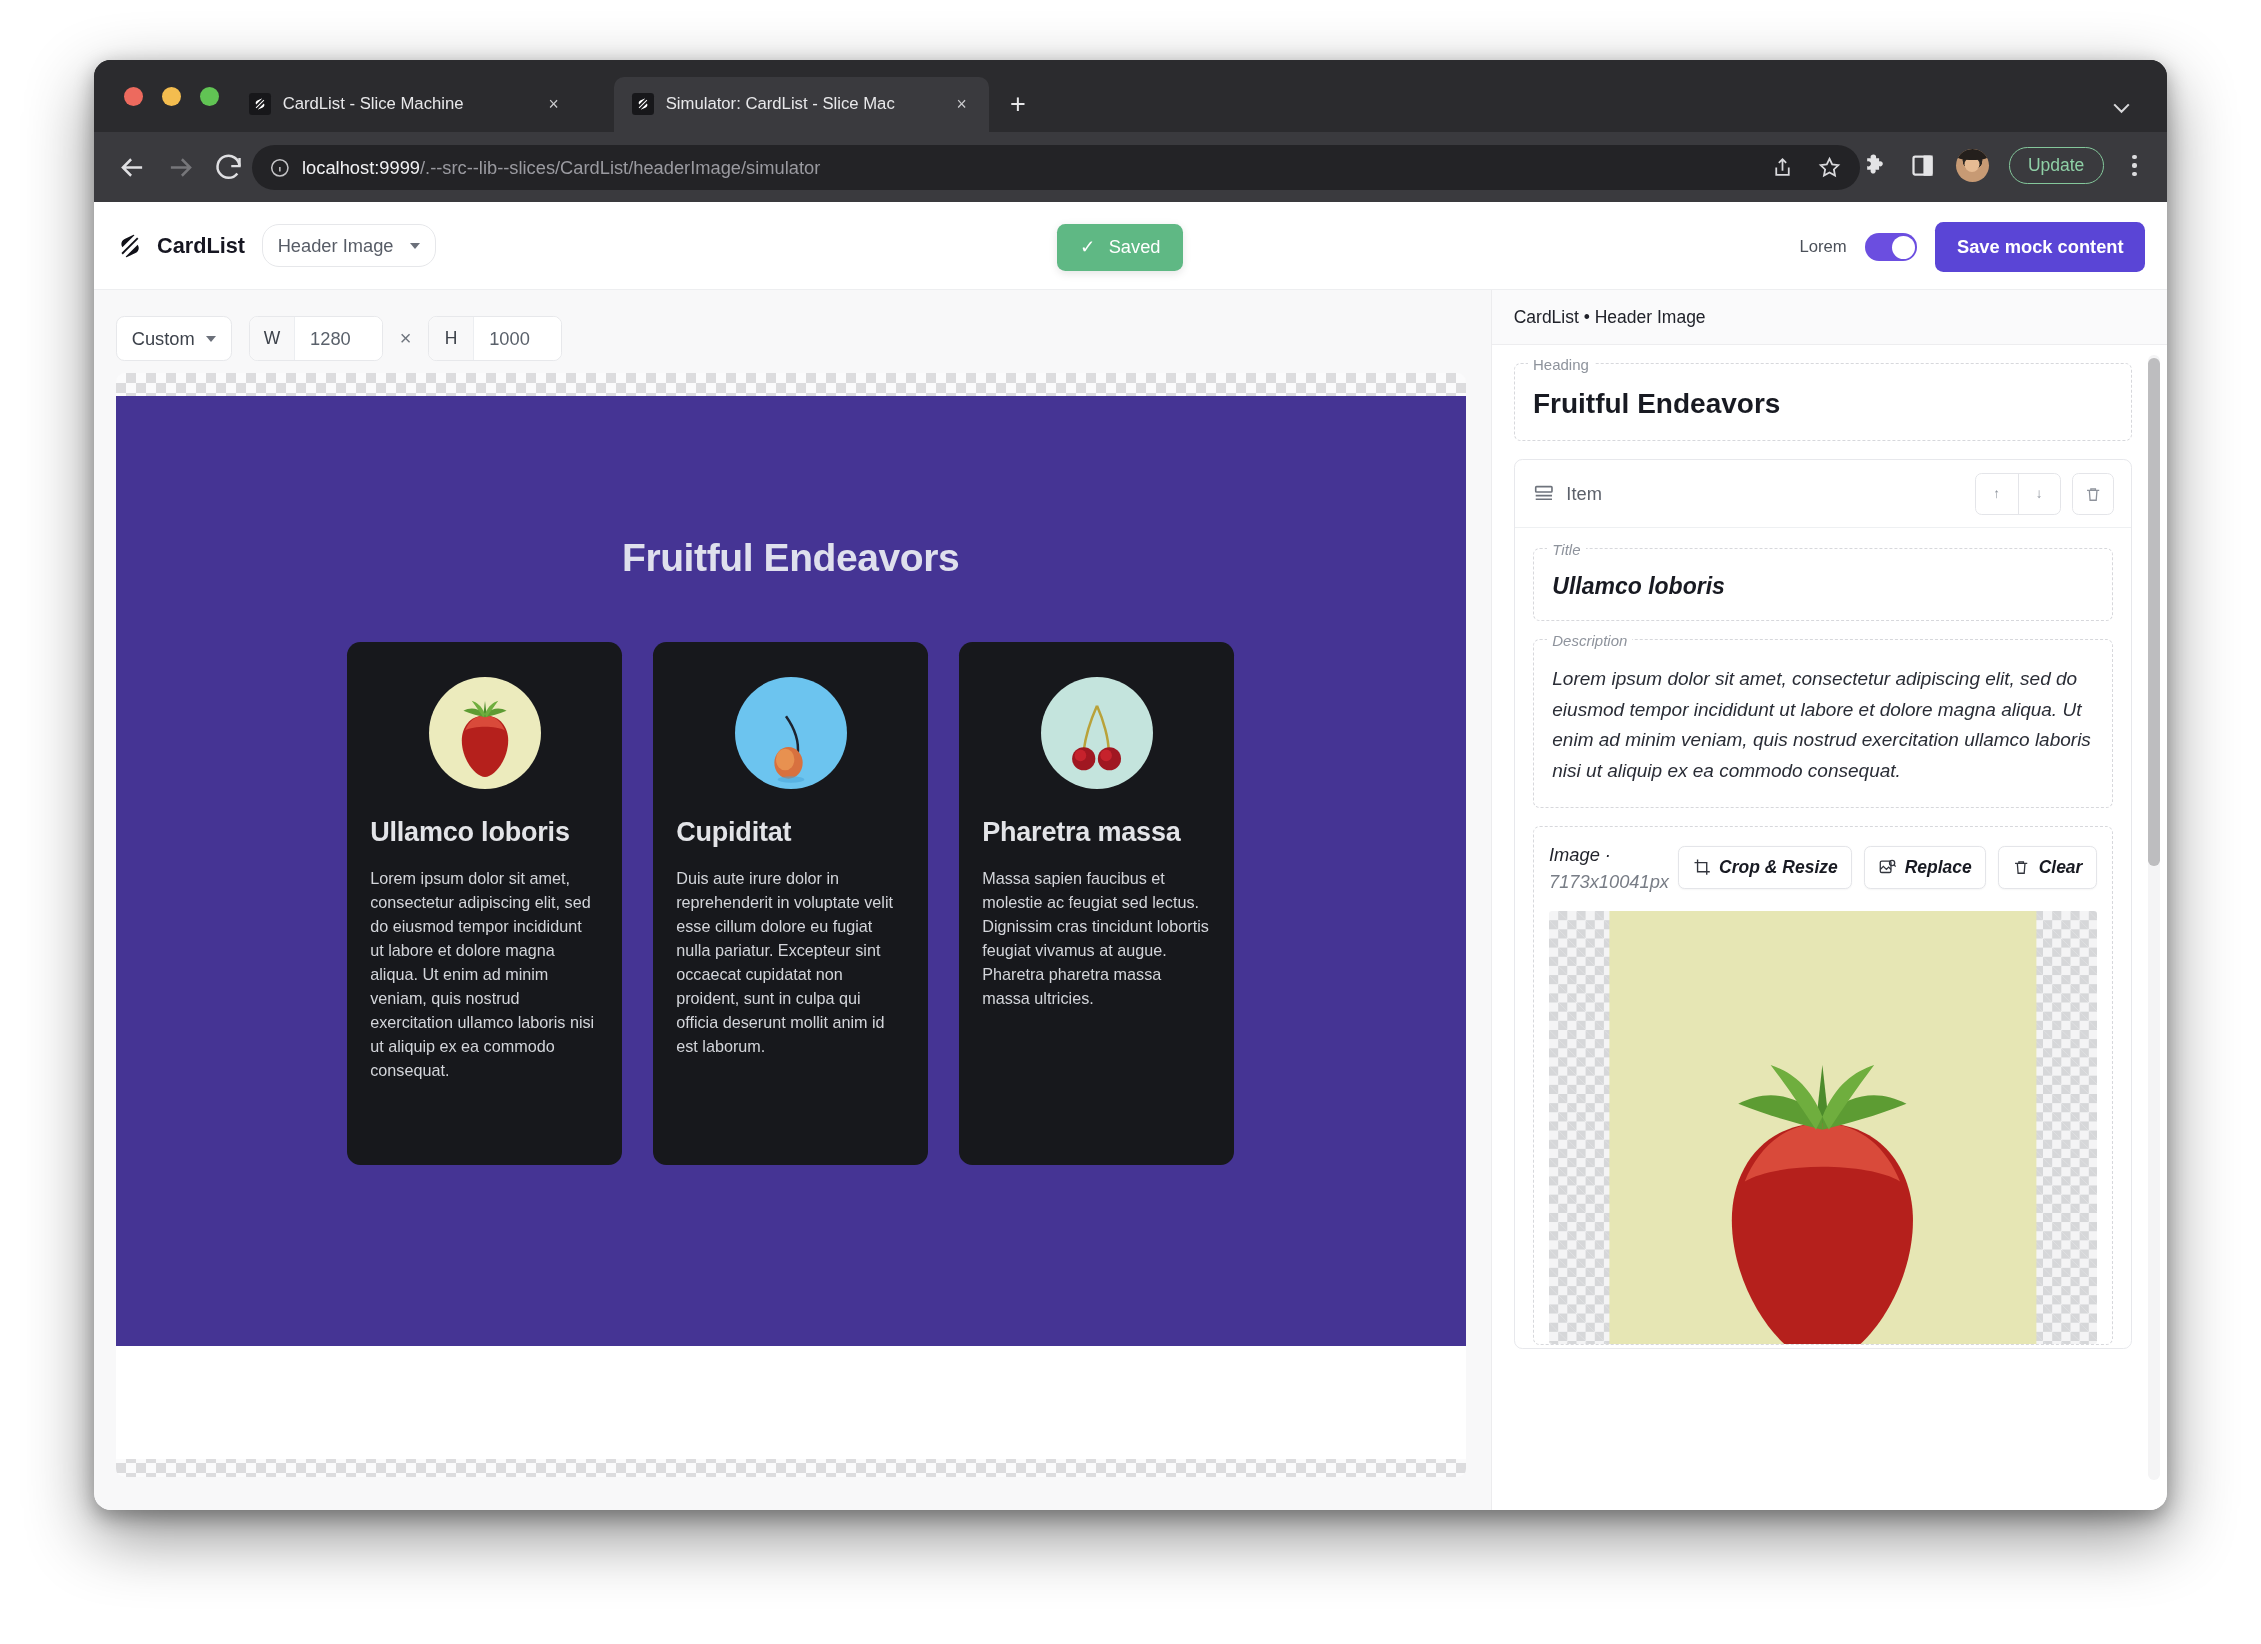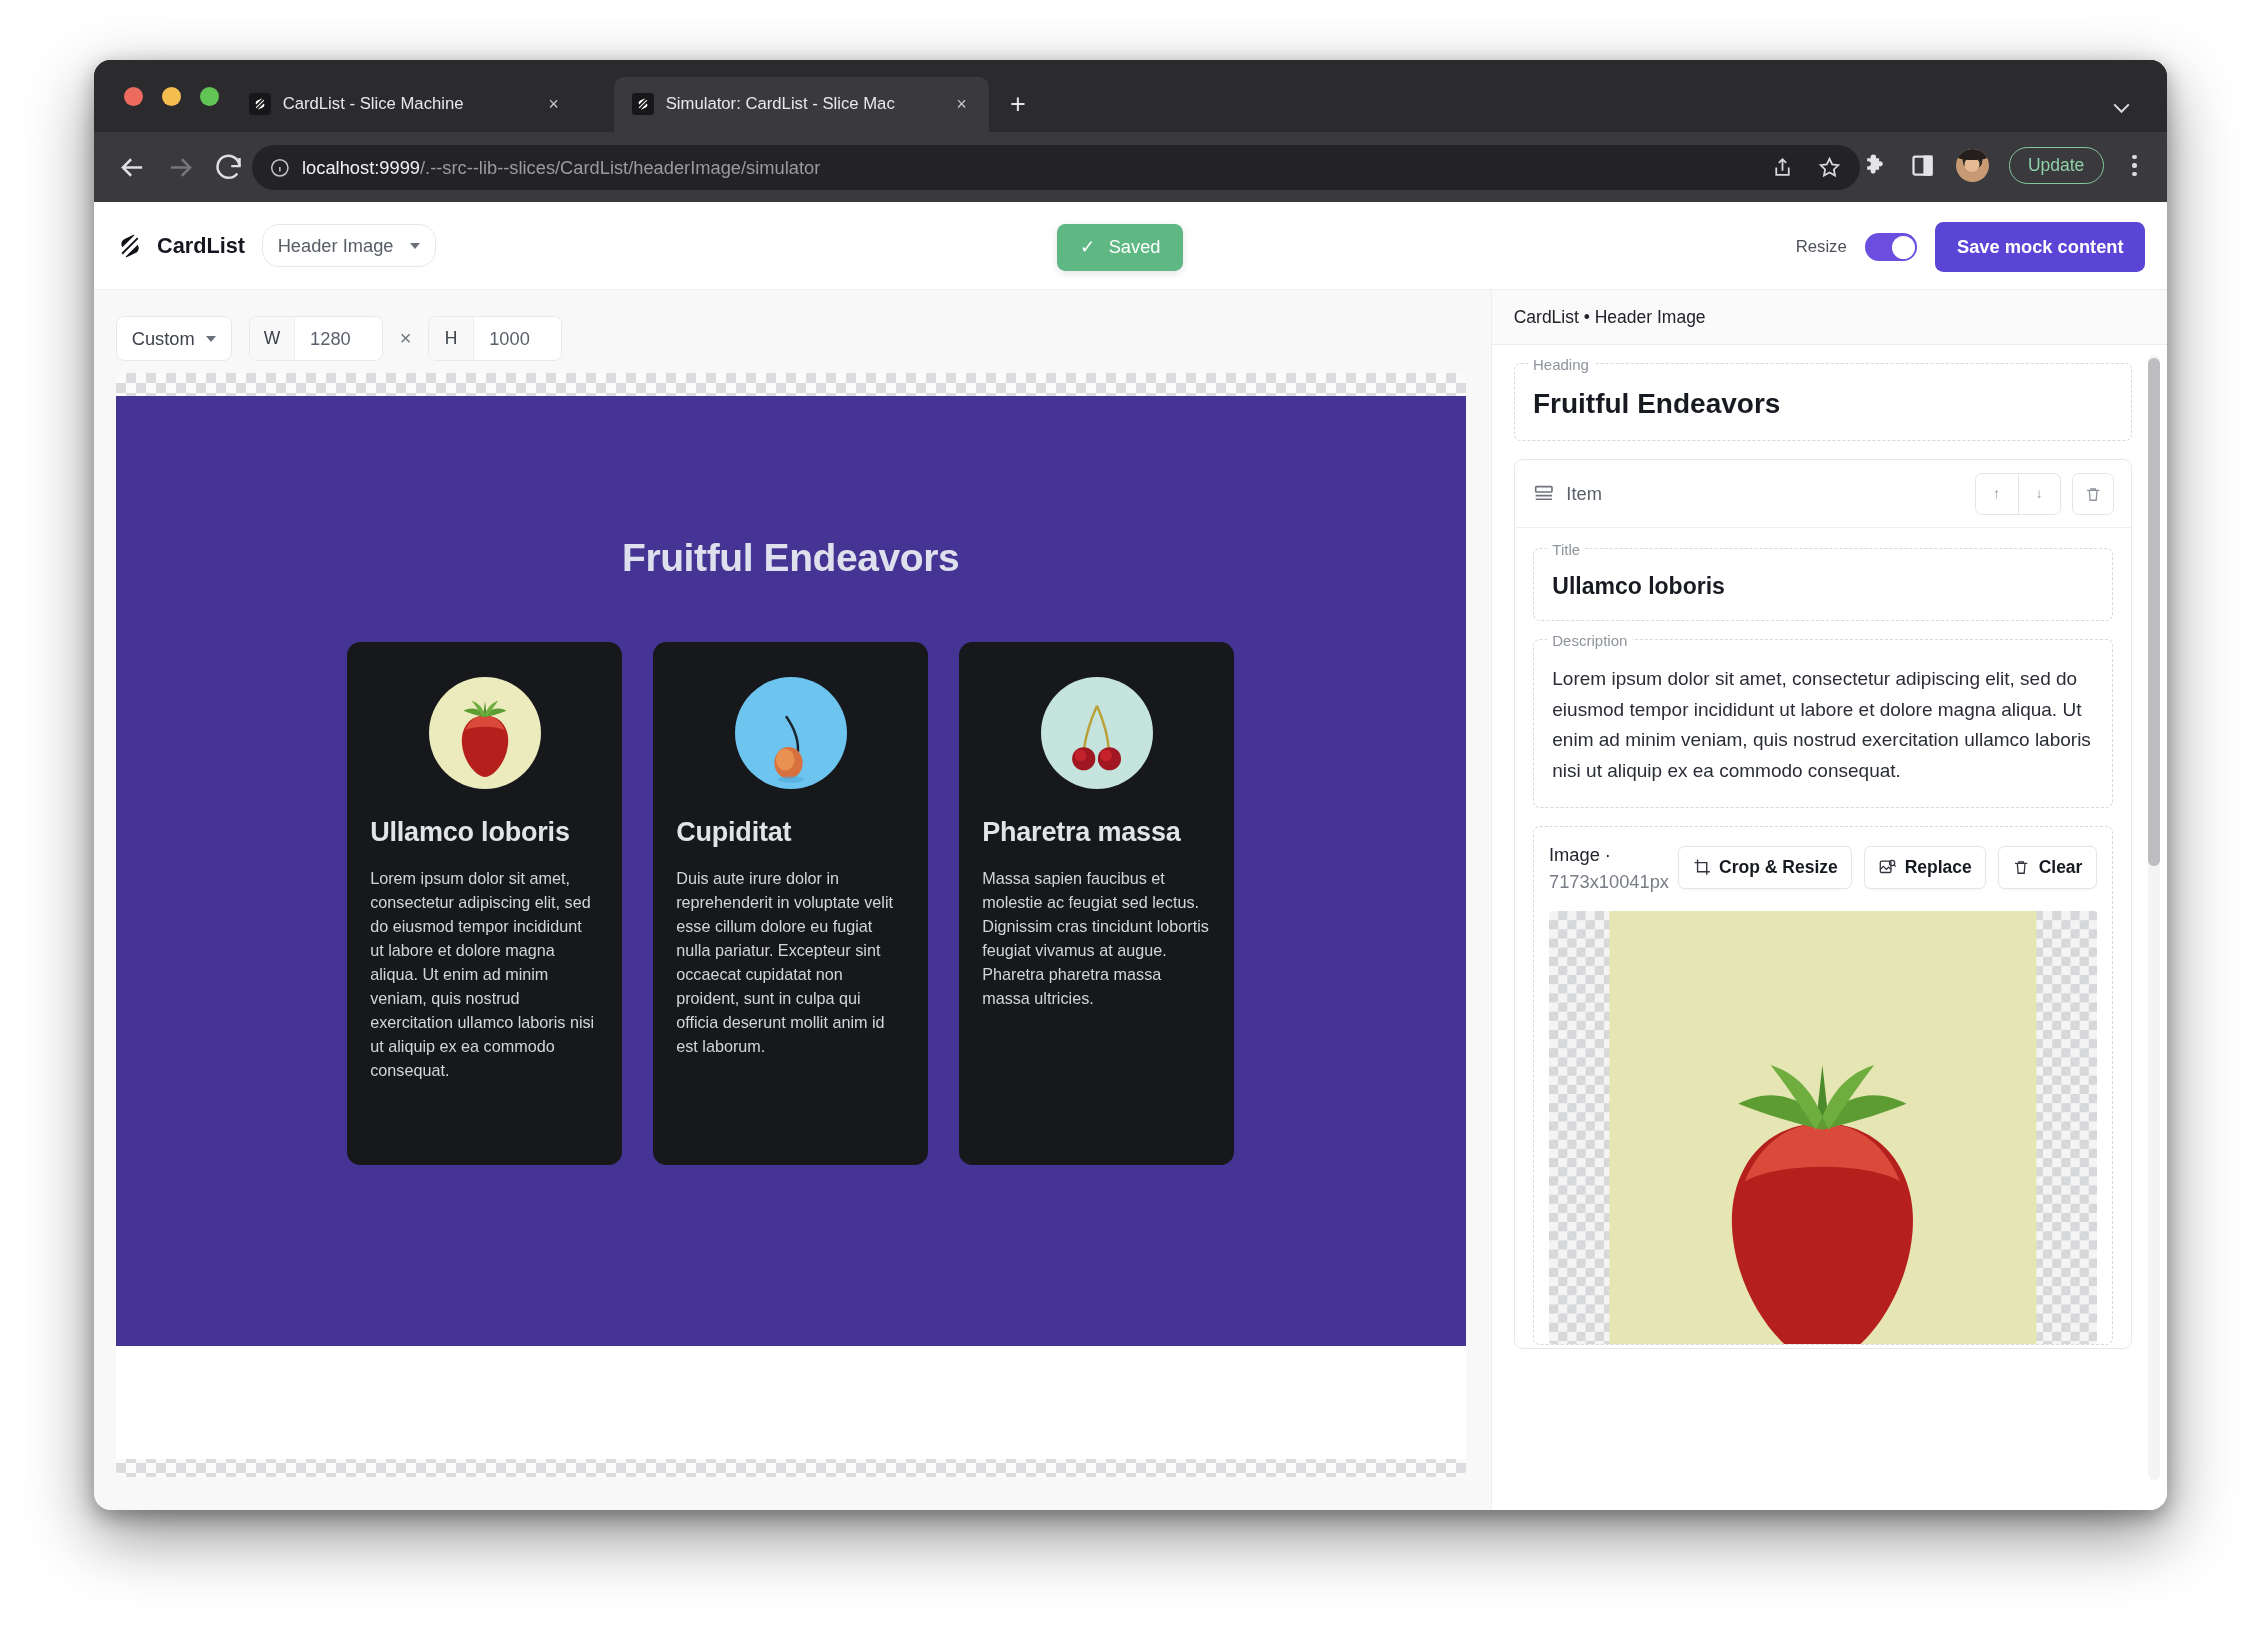--- a/index.html
+++ b/index.html
@@ -308,21 +308,21 @@
   .seg > div {
     width: 42px; display:flex; align-items:center; justify-content:center;
     color:#8d929b;
   }
   .seg > div + div { border-left:0.8px solid #e4e5e9; }
   .icon-btn {
     width: 42px; height: 42px; border:0.8px solid #e4e5e9; border-radius:6.7px;
     display:flex; align-items:center; justify-content:center; color:#8d929b;
     background:#fff;
   }
-  .item-body { padding: 20px 18.3px 3.3px 18.3px; }
+  .item-body { padding: 20px 18.3px 3.3px 18.3px; font-style: italic; }
 
   .image-field {
     border:0.8px dashed #d7d8dc; border-radius:6.7px; padding: 15px 15px 0 15px;
     margin-top: 3.3px;
   }
   .image-top { display:flex; align-items:flex-start; }
   .image-meta { font-size: 18.3px; color:#22242c; line-height:1.46; }
   .image-meta .dim { color:#787d86; }
   .image-btns { display:flex; gap: 11.7px; margin-left: 2px; margin-top: 3.3px; flex:1; justify-content:flex-end;}
   .img-btn {
@@ -478,21 +478,21 @@
         <span>Header Image</span>
         <span class="caret"></span>
       </div>
 
       <div class="saved-badge">
         <span class="check">✓</span>
         <span>Saved</span>
       </div>
 
       <div class="hdr-right">
-        <span class="editor-label">Resize</span>
+        <span class="editor-label">Lorem</span>
         <span class="toggle">
             <span class="knob"></span>
           </span>
         <span class="save-mock">Save mock content</span>
       </div>
     </div>
 
     <div class="main">
 
       <div class="sim">

